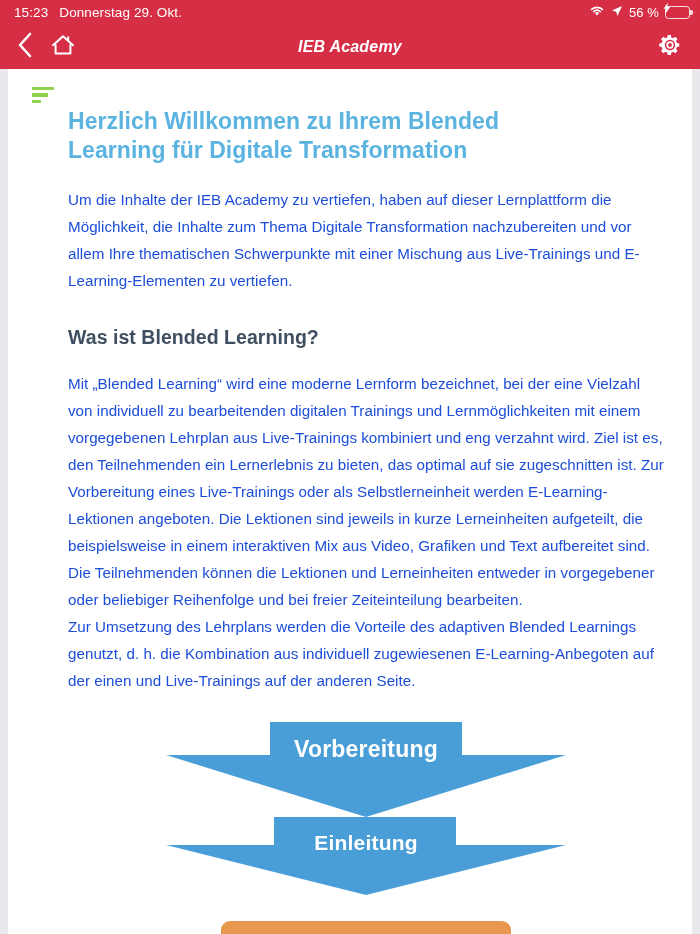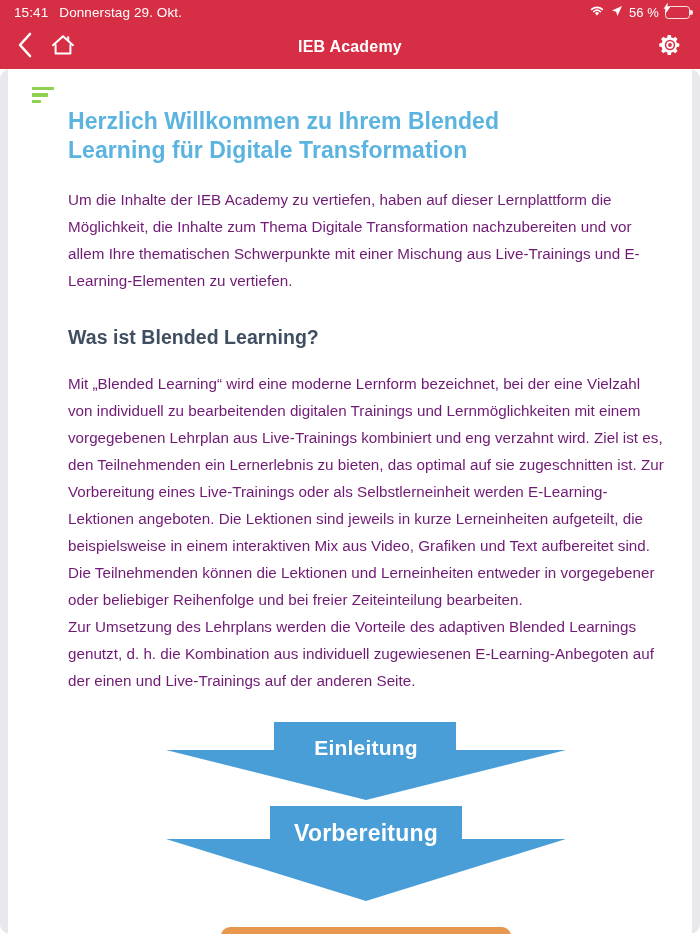--- a/index.html
+++ b/index.html
@@ -68,20 +68,21 @@
   }
 
   
   .nav-bar {
     height: 45px;
     background: #d62f45;
     display: flex;
     align-items: center;
     padding: 0 16px 0 14px;
     position: relative;
+    font-style: italic;
   }
   .nav-left { display: flex; align-items: center; gap: 12px; z-index: 2; }
   .nav-icon-btn {
     background: none;
     border: none;
     cursor: pointer;
     display: flex;
     align-items: center;
     justify-content: center;
     padding: 2px;
@@ -96,21 +97,20 @@
     letter-spacing: .2px;
     pointer-events: none;
   }
   .nav-right { margin-left: auto; z-index: 2; }
 
   
   .page {
     background: #e9e9ed;
     height: 865px;
     padding: 0;
-    border-radius: 10px;
   }
   .card {
     background: #ffffff;
     margin: 0 8px 0 8px;
     height: 100%;
     position: relative;
     overflow: hidden;
   }
   .content {
     padding: 0 28px 0 60px;
@@ -138,21 +138,21 @@
     font-size: 23px;
     font-weight: 700;
     line-height: 29px;
     margin: 0 0 0 0;
     padding-top: 38px;
     letter-spacing: .05px;
     max-width: 520px;
   }
 
   p.body-text {
-    color: #701a75;
+    color: #1d4ed8;
     font-size: 15.2px;
     line-height: 27px;
     margin-top: 21px;
     letter-spacing: .02px;
   }
 
   h2.subtitle {
     color: #3f4e60;
     font-size: 19.5px;
     font-weight: 700;
@@ -198,21 +198,21 @@
     font-size: 21px;
     font-weight: 700;
     letter-spacing: .2px;
   }
 </style>
 </head>
 <body>
 
 <div class="status-bar">
   <div class="status-left">
-    <span class="status-time">15:41</span>
+    <span class="status-time">15:23</span>
     <span class="status-date">Donnerstag 29. Okt.</span>
   </div>
   <div class="status-right">
     <span class="wifi-icon">
       <svg width="16" height="12" viewBox="0 0 16 12">
         <path d="M8 10.4 L10.1 7.9 A3.3 3.3 0 0 0 5.9 7.9 Z" fill="#fff"></path>
         <path d="M2.6 4.4 A8.2 8.2 0 0 1 13.4 4.4" stroke="#fff" stroke-width="1.6" fill="none" stroke-linecap="round"></path>
         <path d="M4.6 6.6 A5.3 5.3 0 0 1 11.4 6.6" stroke="#fff" stroke-width="1.6" fill="none" stroke-linecap="round"></path>
       </svg>
     </span>
@@ -282,34 +282,34 @@
       <p class="body-text">Um die Inhalte der IEB Academy zu vertiefen, haben auf dieser Lernplattform die Möglichkeit, die Inhalte zum Thema Digitale Transformation nachzubereiten und vor allem Ihre thematischen Schwerpunkte mit einer Mischung aus Live-Trainings und E-Learning-Elementen zu vertiefen.</p>
 
       <h2 class="subtitle">Was ist Blended Learning?</h2>
 
       <p class="body-text">Mit „Blended Learning“ wird eine moderne Lernform bezeichnet, bei der eine Vielzahl von individuell zu bearbeitenden digitalen Trainings und Lernmöglichkeiten mit einem vorgegebenen Lehrplan aus Live-Trainings kombiniert und eng verzahnt wird. Ziel ist es, den Teilnehmenden ein Lernerlebnis zu bieten, das optimal auf sie zugeschnitten ist. Zur Vorbereitung eines Live-Trainings oder als Selbstlerneinheit werden E-Learning-Lektionen angeboten. Die Lektionen sind jeweils in kurze Lerneinheiten aufgeteilt, die beispielsweise in einem interaktiven Mix aus Video, Grafiken und Text aufbereitet sind. Die Teilnehmenden können die Lektionen und Lerneinheiten entweder in vorgegebener oder beliebiger Reihenfolge und bei freier Zeiteinteilung bearbeiten.</p>
 
       <p class="body-text" style="margin-top:0">Zur Umsetzung des Lehrplans werden die Vorteile des adaptiven Blended Learnings genutzt, d. h. die Kombination aus individuell zugewiesenen E-Learning-Anbegoten auf der einen und Live-Trainings auf der anderen Seite.</p>
 
       <div class="diagram">
 
+        <div class="arrow" style="margin-top:6px">
+          <svg width="400" height="95" viewBox="0 0 400 95">
+            <path d="M104 0 L296 0 L296 33 L400 33 L200 95 L0 33 L104 33 Z" fill="#4a9ed8"></path>
+          </svg>
+          <div class="arrow-label big">Vorbereitung</div>
+        </div>
+
         <div class="arrow">
           <svg width="400" height="78" viewBox="0 0 400 78">
             <path d="M108 0 L290 0 L290 28 L400 28 L200 78 L0 28 L108 28 Z" fill="#4a9ed8"></path>
           </svg>
           <div class="arrow-label">Einleitung</div>
         </div>
 
-        <div class="arrow" style="margin-top:6px">
-          <svg width="400" height="95" viewBox="0 0 400 95">
-            <path d="M104 0 L296 0 L296 33 L400 33 L200 95 L0 33 L104 33 Z" fill="#4a9ed8"></path>
-          </svg>
-          <div class="arrow-label big">Vorbereitung</div>
-        </div>
-
         <div class="box-orange">
           
         </div>
 
       </div>
 
     </div>
   </div>
 </div>
 

